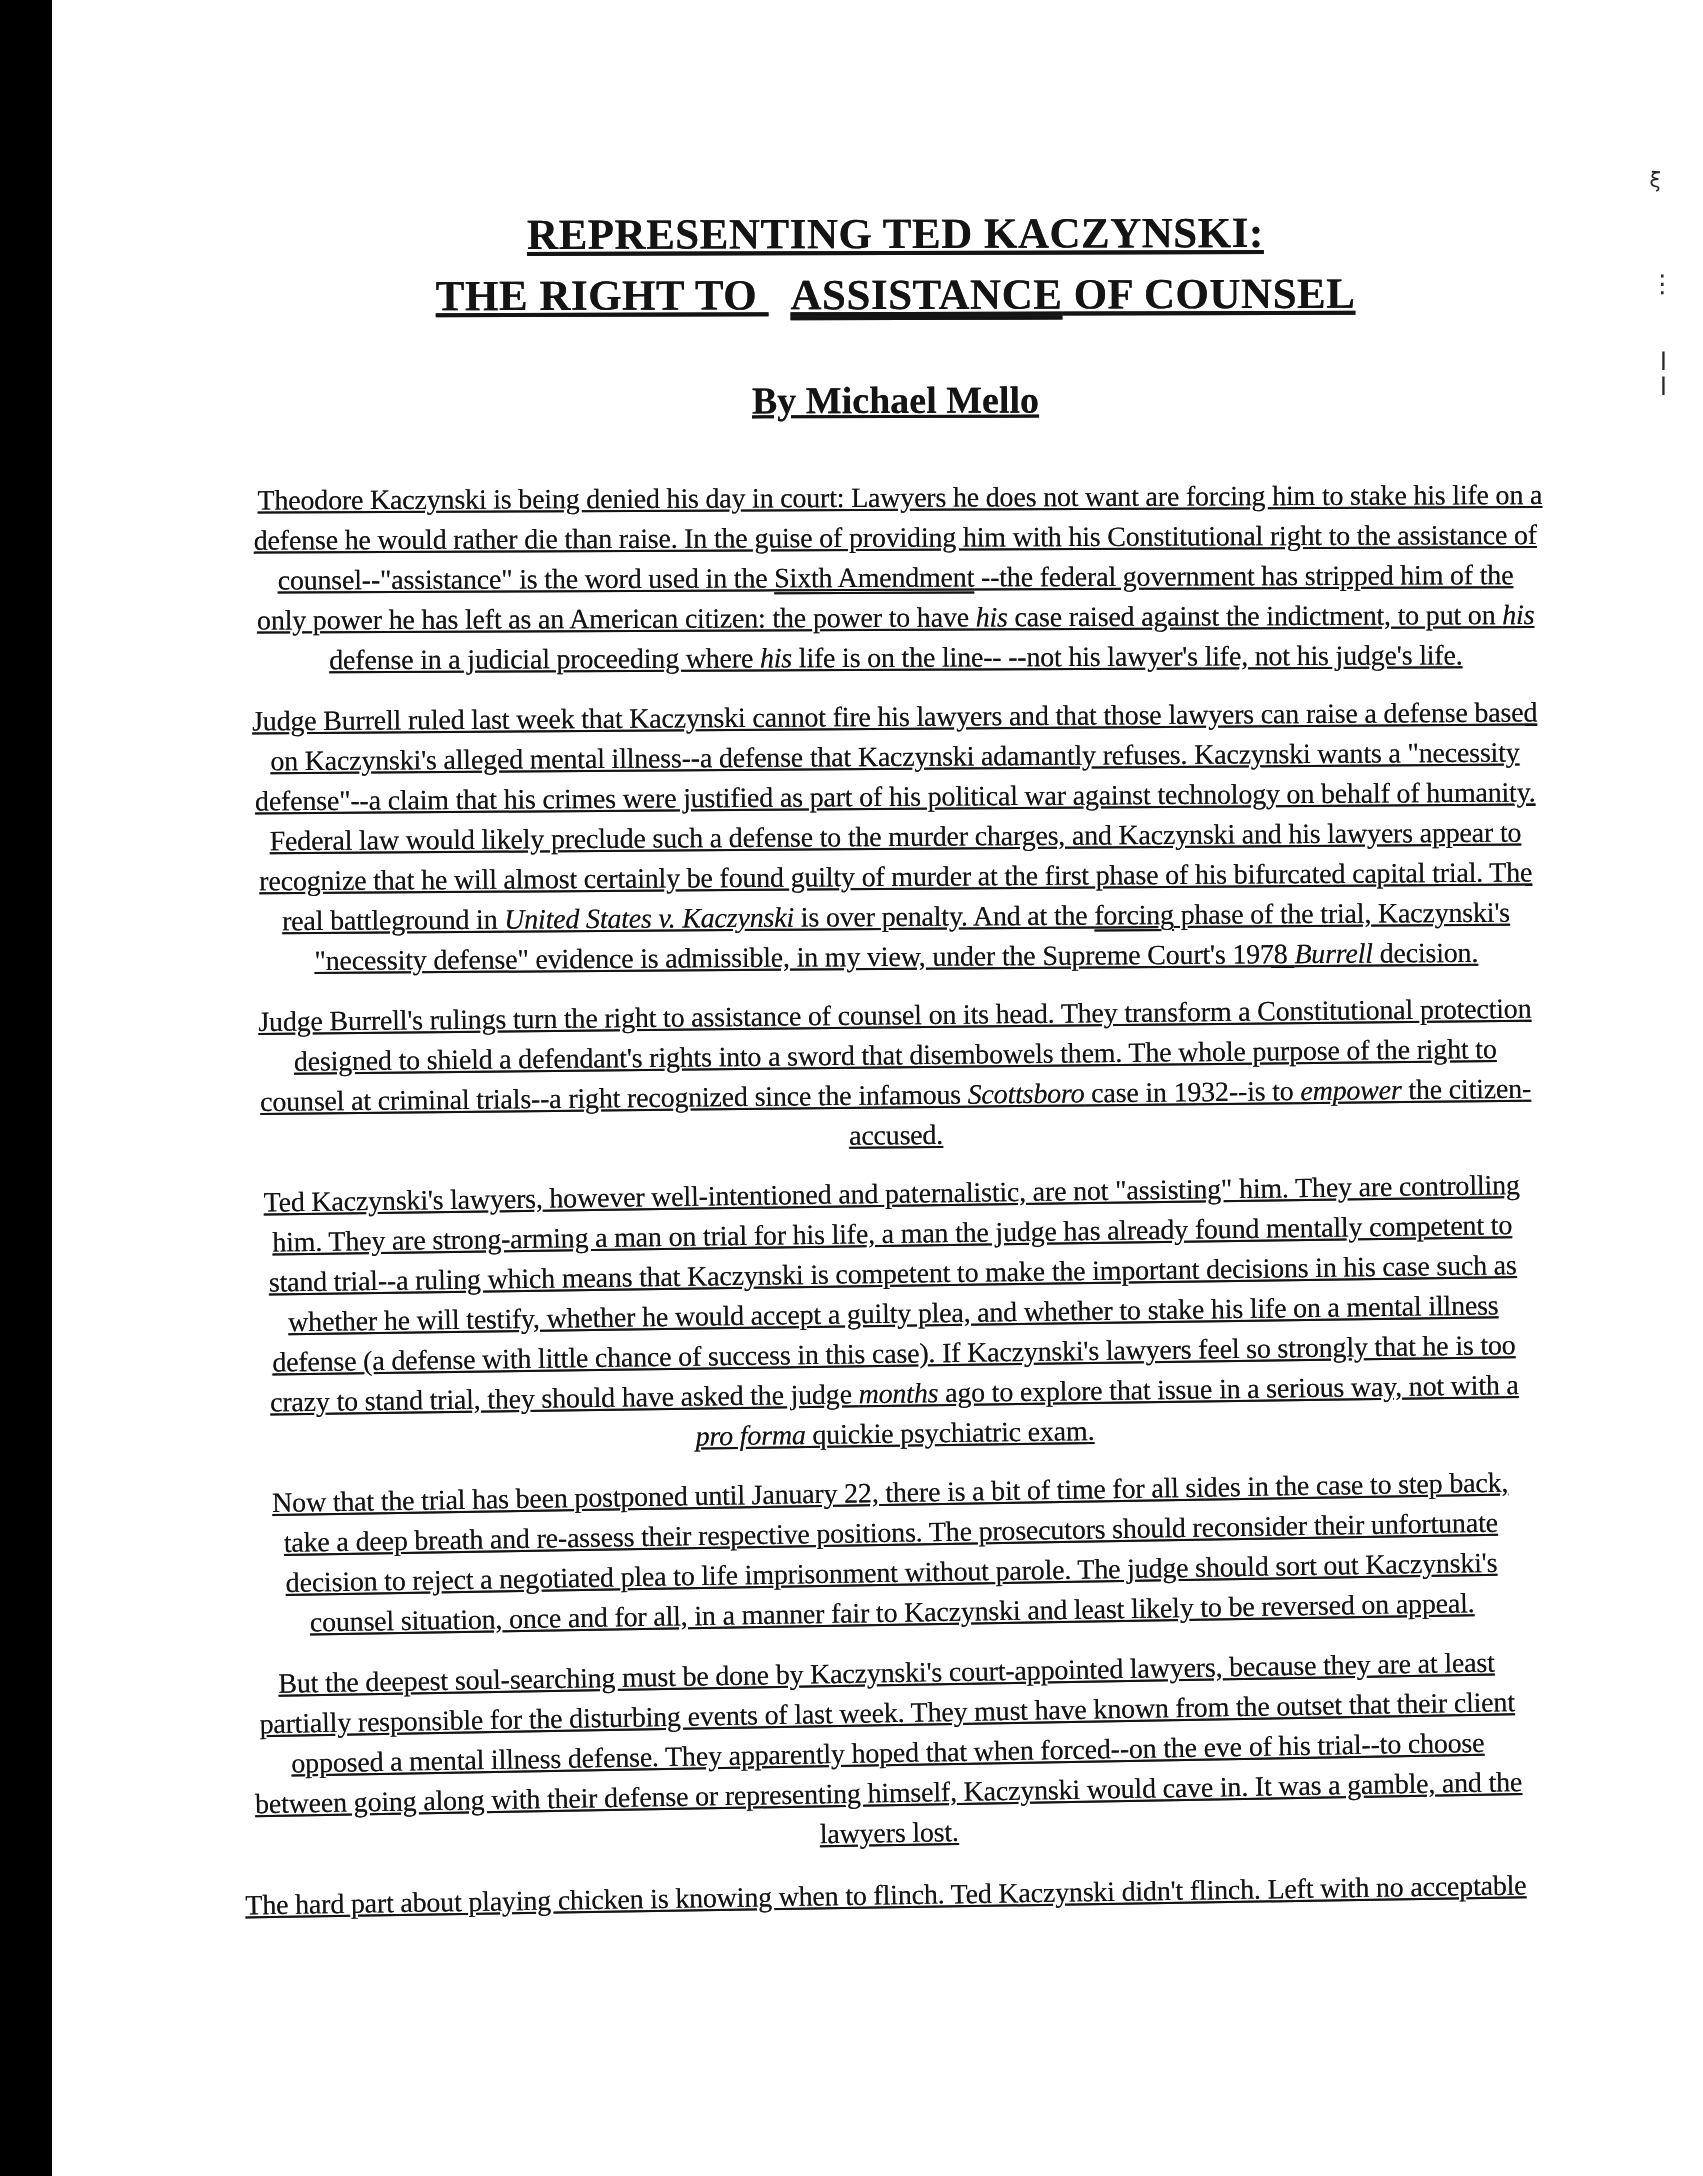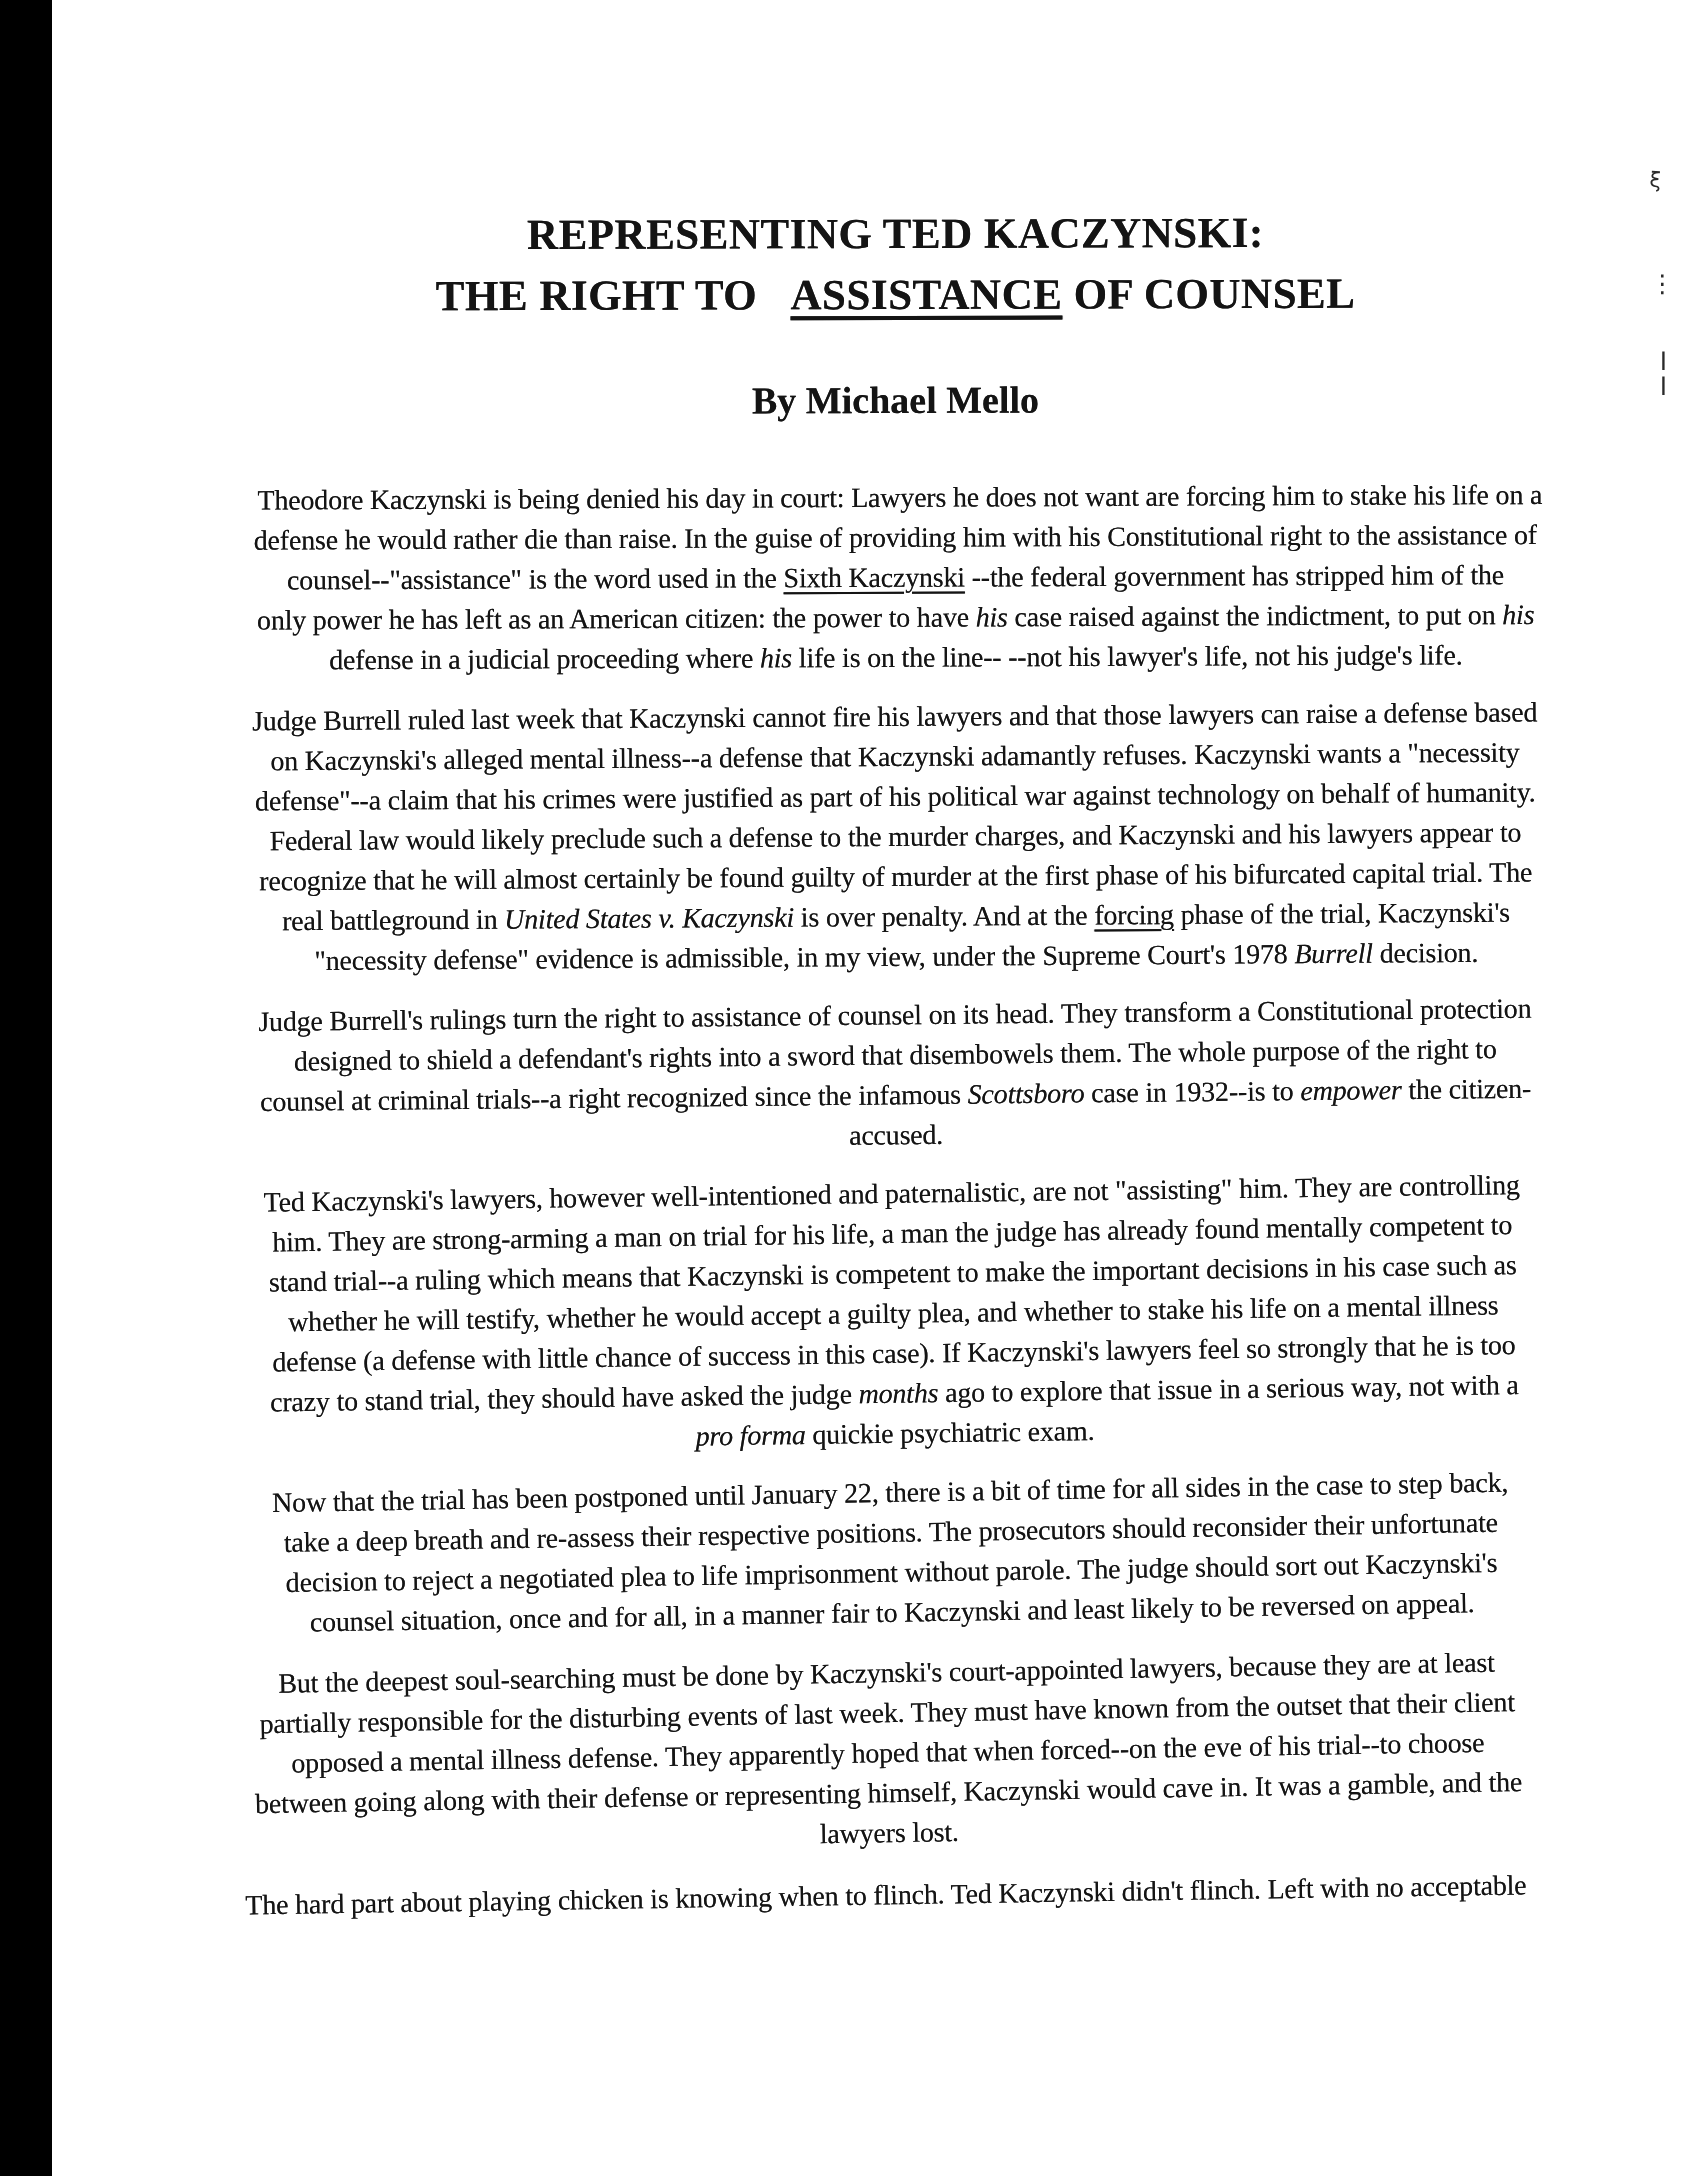--- a/index.html
+++ b/index.html
@@ -14,20 +14,21 @@
   .spine-bar{
     position:absolute;left:0;top:0;width:52px;height:2177px;
     background:#000000;
   }
   .page{
     position:absolute;left:52px;top:0;width:1651px;height:2177px;
     background:#ffffff;
   }
   .content{
     padding:203px 80px 0 116px; 
+    text-decoration:underline;
   }
   .doc-title{
     text-align:center;
     font-weight:bold;
     font-size:43px;
     line-height:61px;
     letter-spacing:0.5px;
     transform:rotate(-0.15deg);
     text-shadow:0 0 0.6px rgba(0,0,0,0.75);
   }
@@ -84,21 +85,21 @@
   <div class="content">
     <div class="doc-title">
       <div>REPRESENTING TED KACZYNSKI:</div>
       <div>THE RIGHT TO <u>ASSISTANCE</u> OF COUNSEL</div>
     </div>
     <div class="byline">By Michael Mello</div>
     <div class="doc-body" id="doc-body">
         <div class="para p0">
           <div class="line">Theodore Kaczynski is being denied his day in court: Lawyers he does not want are forcing him to stake his life on a</div>
           <div class="line">defense he would rather die than raise. In the guise of providing him with his Constitutional right to the assistance of</div>
-          <div class="line">counsel--"assistance" is the word used in the <u>Sixth Kaczynski</u> --the federal government has stripped him of the</div>
+          <div class="line">counsel--"assistance" is the word used in the <u>Sixth Amendment</u> --the federal government has stripped him of the</div>
           <div class="line">only power he has left as an American citizen: the power to have <i>his</i> case raised against the indictment, to put on <i>his</i></div>
           <div class="line">defense in a judicial proceeding where <i>his</i> life is on the line-- --not his lawyer's life, not his judge's life.</div>
         </div>
         <div class="para p1">
           <div class="line">Judge Burrell ruled last week that Kaczynski cannot fire his lawyers and that those lawyers can raise a defense based</div>
           <div class="line">on Kaczynski's alleged mental illness--a defense that Kaczynski adamantly refuses. Kaczynski wants a "necessity</div>
           <div class="line">defense"--a claim that his crimes were justified as part of his political war against technology on behalf of humanity.</div>
           <div class="line">Federal law would likely preclude such a defense to the murder charges, and Kaczynski and his lawyers appear to</div>
           <div class="line">recognize that he will almost certainly be found guilty of murder at the first phase of his bifurcated capital trial. The</div>
           <div class="line">real battleground in <i>United States v. Kaczynski</i> is over penalty. And at the <u>forcing</u> phase of the trial, Kaczynski's</div>

